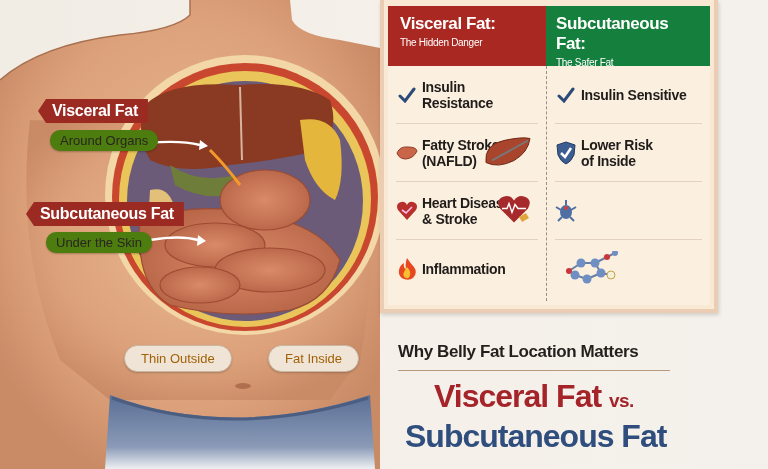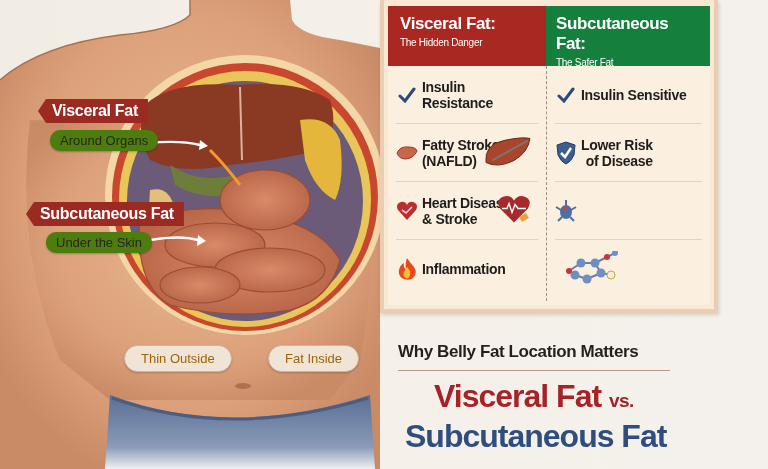--- a/index.html
+++ b/index.html
@@ -66,21 +66,21 @@
   }
   .panel-inner { position: absolute; left: 4px; top: 6px; right: 4px; bottom: 4px; background: #fbefdf; }
   .panel-head { display: flex; height: 60px; }
   .head-cell { flex: 1; color: #fff; padding: 8px 8px 0 12px; }
   .head-red { background: #a92822; }
   .head-blue { background: #15803d; flex: 0 0 164px; padding-left: 10px; }
   .head-title { font-size: 17px; font-weight: bold; line-height: 20px; letter-spacing: -0.4px; }
   .head-sub { font-size: 10px; font-weight: normal; line-height: 18px; letter-spacing: -0.3px; }
   .panel-body { position: relative; display: flex; height: 235px; }
   .col { flex: 1; padding: 0 8px; }
-  .col-right { flex: 0 0 164px; border-left: 1px dashed #9b8d80; text-align: right; }
+  .col-right { flex: 0 0 164px; border-left: 1px dashed #9b8d80; }
   .row {
     display: flex; align-items: center; height: 58px;
     border-bottom: 1px solid #e3d2c0;
     font-size: 14px; color: #1f1c1a; font-weight: bold; letter-spacing: -0.3px;
     line-height: 16px;
     position: relative;
   }
   .row:last-child { border-bottom: none; }
   .row .ic { width: 22px; height: 22px; margin-right: 4px; flex: 0 0 22px; display: flex; align-items: center; justify-content: center; }
   .row .extra { position: absolute; right: 6px; top: 50%; transform: translateY(-50%); }
@@ -254,21 +254,21 @@
           </div>
           <div class="row">
             <span class="ic">
               <svg width="20" height="24" viewBox="0 0 20 24">
                   <path d="M10 1 L19 4 L18 14 Q15 21 10 23 Q5 21 2 14 L1 4 Z" fill="#3d5d91" stroke="#233c63"></path>
                   <path d="M5 12 L9 16 L15 7" stroke="#fff" stroke-width="2.5" fill="none"></path>
                 </svg>
             </span>
             <span>
               <span style="display:block">Lower Risk</span>
-              <span style="display:block">of Disease</span>
+              <span style="display:block">of Inside</span>
             </span>
           </div>
           <div class="row">
             <span class="ic">
               <svg width="22" height="24" viewBox="0 0 22 24">
                   <ellipse cx="11" cy="13" rx="6" ry="7" fill="#4d6fa3"></ellipse>
                   <circle cx="11" cy="9" r="2" fill="#d04040"></circle>
                   <g stroke="#4d6fa3" stroke-width="2">
                     <line x1="11" y1="6" x2="11" y2="1"></line>
                     <line x1="6" y1="11" x2="1" y2="8"></line>

